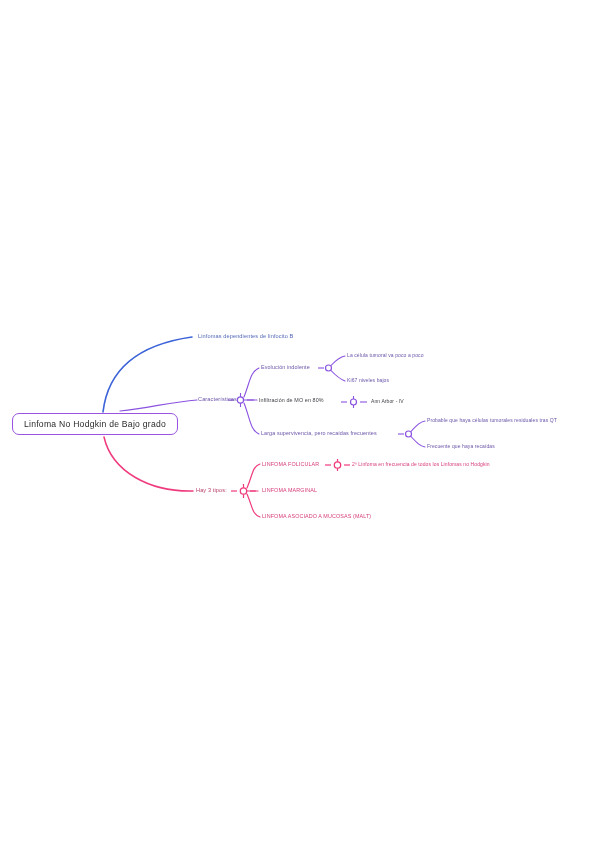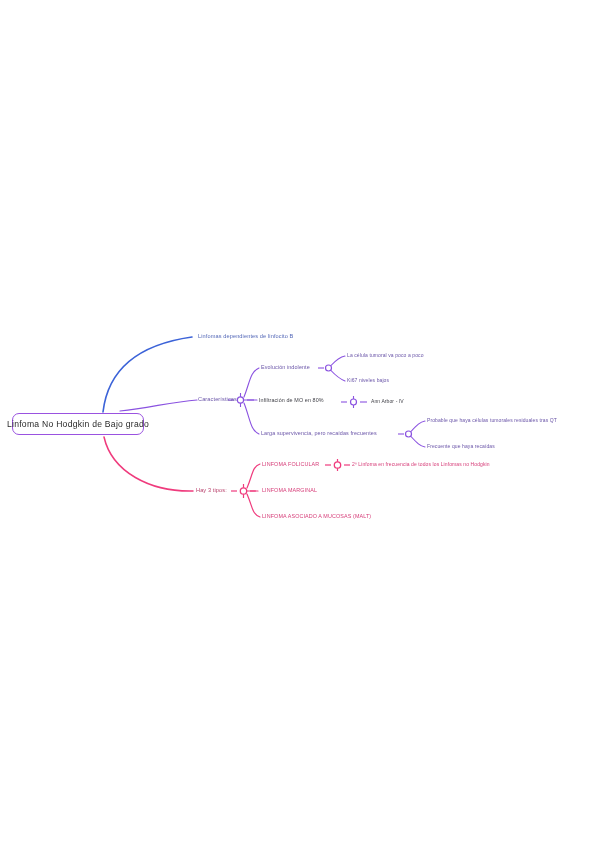--- a/index.html
+++ b/index.html
@@ -14,21 +14,21 @@
 
   
   .node{
     position:absolute;
     white-space:nowrap;
     line-height:1;
     letter-spacing:0.02em;
   }
   .root-node{
     left:12px;top:413px;
-    width:132px;height:22px;
+    width:166px;height:22px;
     box-sizing:border-box;
     border:1.2px solid #9a52e0;
     border-radius:7px;
     background:#ffffff;
     display:flex;align-items:center;justify-content:center;
     font-size:8.6px;
     color:#2b2b2b;
     letter-spacing:0.03em;
   }
 

